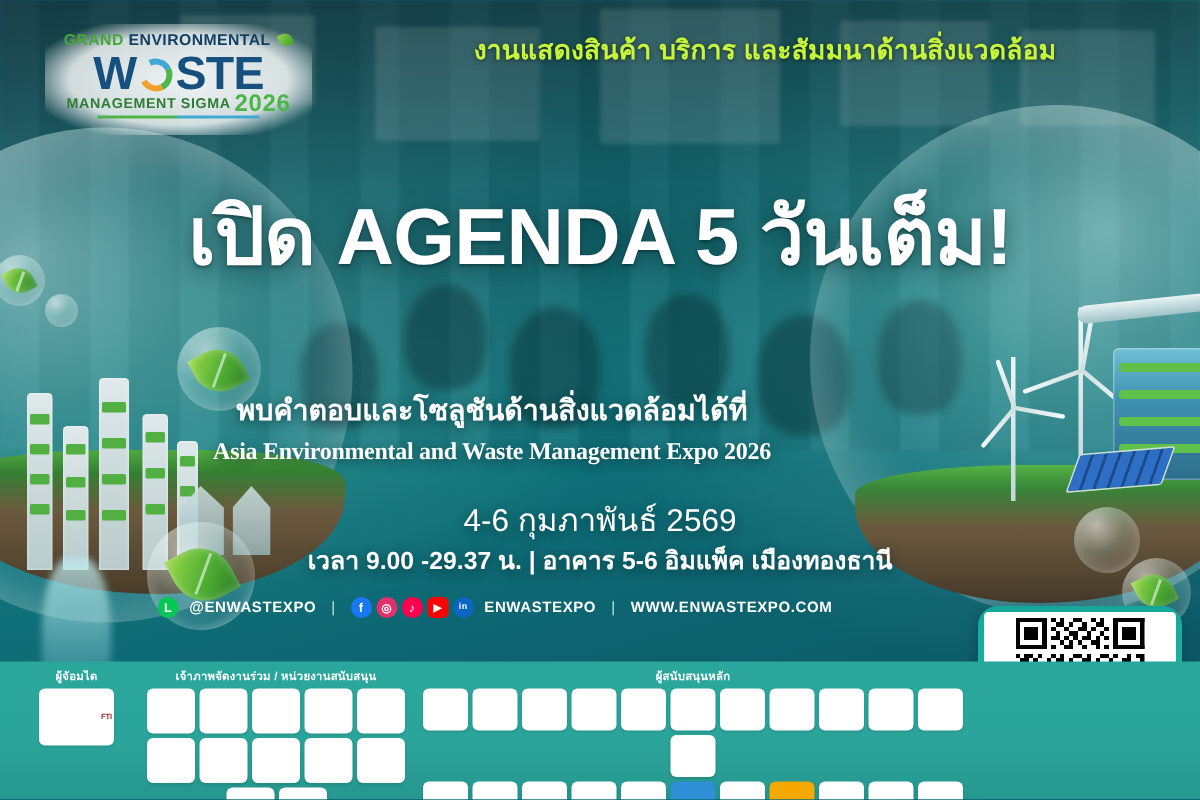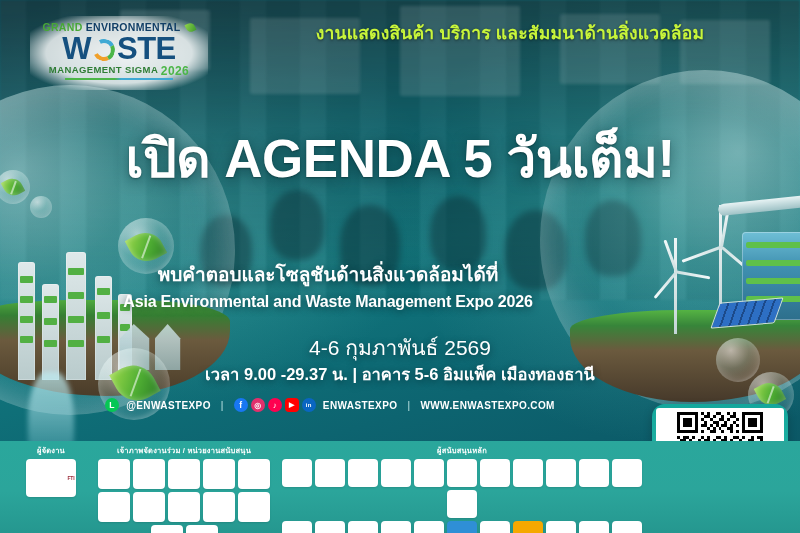--- a/index.html
+++ b/index.html
@@ -154,21 +154,21 @@
   .logo-r2 .recy {
     display:inline-block; width:26px; height:26px; position:relative; vertical-align:-4px;
   }
   .logo-r2 .recy:before {
     content:""; position:absolute; inset:2px; border-radius:50%;
     border:4px solid transparent;
     border-top-color:#3fa9d4; border-right-color:#4cb648; border-bottom-color:#f0a02a;
     transform:rotate(18deg);
   }
   .logo-r3 { font-size:9.5px; font-weight:bold; color:#2f7d35; letter-spacing:0.4px; line-height:12px; }
-  .logo-2026 { color:#4cb648; font-size:12px; font-weight:bold; vertical-align:-2px; }
+  .logo-2026 { color:#4cb648; font-size:16px; font-weight:bold; vertical-align:-2px; }
   .logo-rule { height:2px; width:108px; margin:1px auto 0;
     background:linear-gradient(90deg,#4cb648 0%,#4cb648 46%,#3fa9d4 52%,#3fa9d4 100%); }
 
   
   .header-txt {
     position:absolute; left:220px; top:22px; width:580px;
     text-align:center; color:#c8f53a; font-weight:bold;
     font-size:17.5px; line-height:23px; letter-spacing:0.2px;
     text-shadow:0 1px 3px rgba(0,0,0,0.55);
   }
@@ -178,20 +178,21 @@
     position:absolute; left:0; top:128px; width:800px; text-align:center;
     color:#ffffff; font-weight:bold; font-size:53px; line-height:62px;
     letter-spacing:-0.5px;
     text-shadow:0 3px 14px rgba(0,40,45,0.55), 0 1px 2px rgba(0,0,0,0.35);
   }
 
   
   .sub {
     position:absolute; left:0; top:262px; width:656px; text-align:center; color:#fff;
     text-shadow:0 2px 7px rgba(0,35,42,0.6);
+    font-family:Liberation Serif, serif;
   }
   .sub .l1 { font-size:19px; font-weight:bold; line-height:25px; }
   .sub .l2 { font-size:16px; font-weight:bold; line-height:29px; letter-spacing:-0.2px; }
 
   .datebox {
     position:absolute; left:0; top:334px; width:800px; text-align:center; color:#fff;
     text-shadow:0 2px 7px rgba(0,35,42,0.6);
   }
   .datebox .d1 { font-size:21px; font-weight:normal; line-height:28px; }
   .datebox .d2 { font-size:16.5px; font-weight:bold; line-height:24px; }
@@ -633,21 +634,21 @@
             <rect x="24" y="28" width="1" height="1"></rect>
             <rect x="27" y="28" width="2" height="1"></rect>
         </g>
       </svg>
     </div>
   </div>
 
   <div class="bottombar">
 
     <div class="bcol" style="left:8px;width:86px;">
-      <div class="blabel">ผู้จัดงาน</div>
+      <div class="blabel">ผู้จัอมได</div>
       <div class="chipgrid">
         <div class="chip org">
             <span>FTI</span>
           </div>
       </div>
     </div>
 
     <div class="bcol" style="left:96px;width:176px;">
       <div class="blabel">เจ้าภาพจัดงานร่วม / หน่วยงานสนับสนุน</div>
       <div class="chipgrid">

